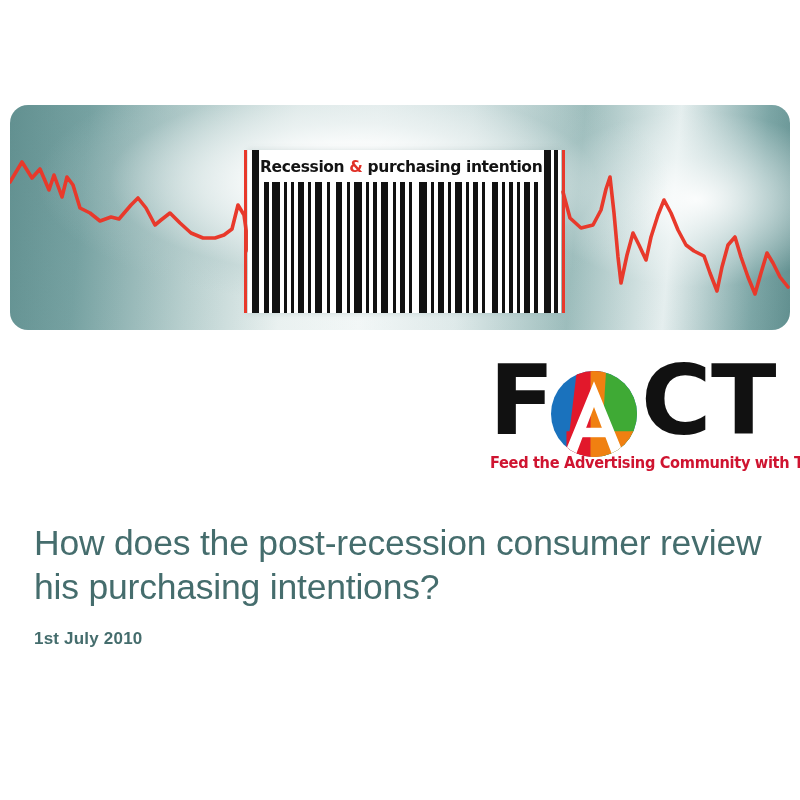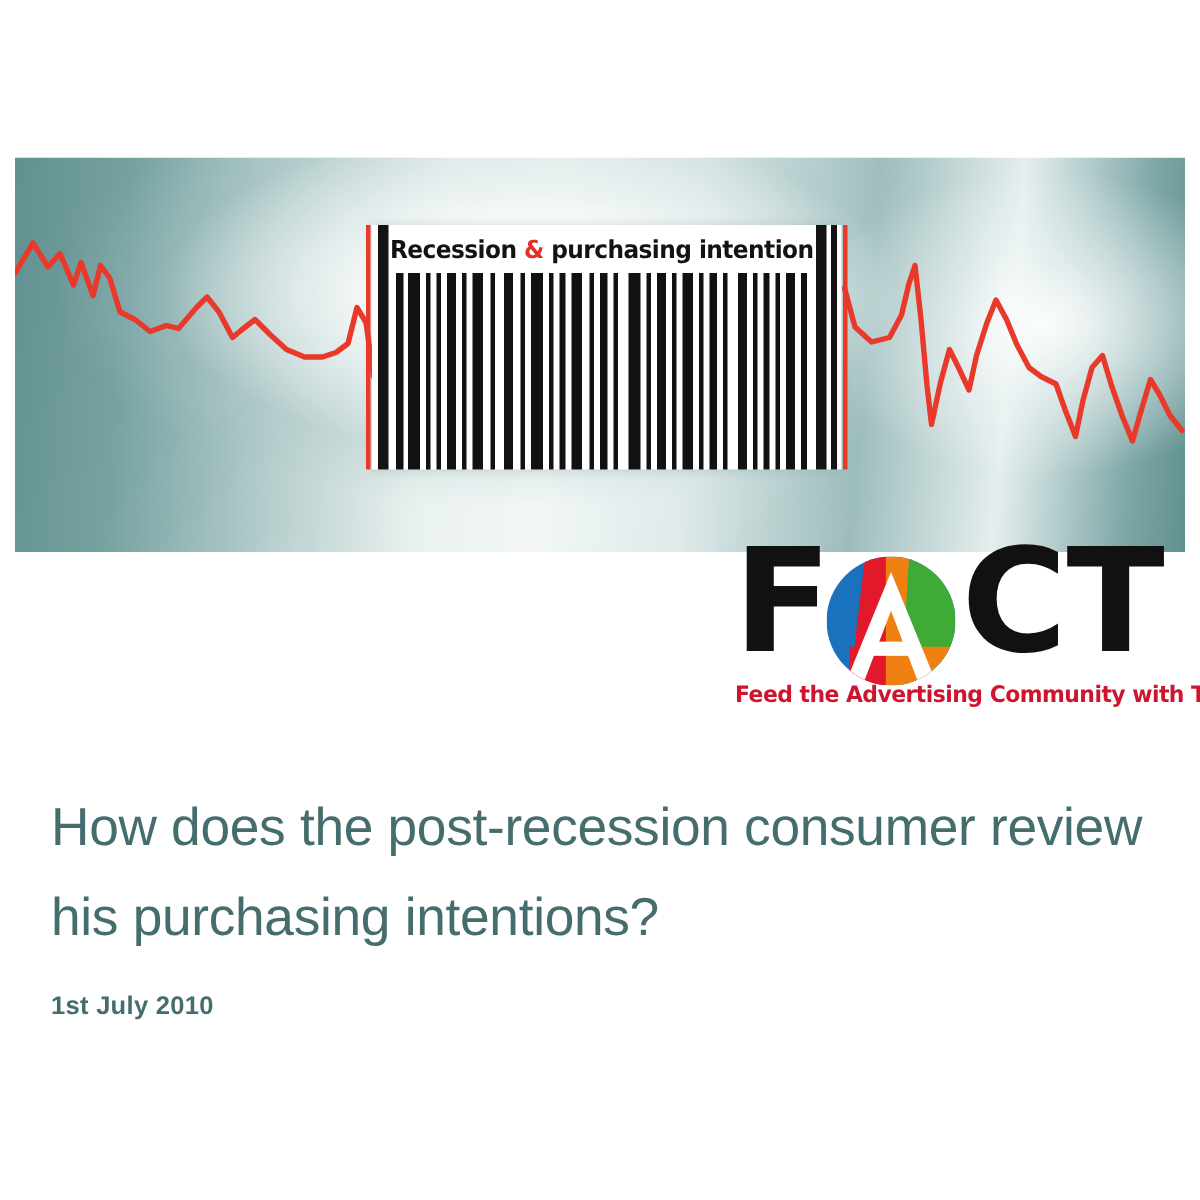--- a/index.html
+++ b/index.html
@@ -15,22 +15,23 @@
     font-family: "Liberation Sans", sans-serif;
     -webkit-font-smoothing: antialiased;
   }
 
   
   #banner {
     position: absolute;
     left: 10px;
     top: 105px;
     width: 780px;
-    height: 263px;
+    height: 225px;
     overflow: hidden;
+    border-radius: 18px;
   }
   #banner-bg {
     position: absolute;
     inset: 0;
     background:
       radial-gradient(ellipse 46% 62% at 44% 34%,
         rgba(255,255,255,1) 0%,
         rgba(255,255,255,0.96) 22%,
         rgba(234,241,241,0.80) 42%,
         rgba(176,201,201,0.30) 68%,
@@ -167,21 +168,21 @@
   
   #title-block {
     position: absolute;
     left: 34px;
     top: 521px;
     width: 730px;
   }
   #deck-title {
     font-family: "Liberation Sans", sans-serif;
     font-size: 35.5px;
-    line-height: 60px;
+    line-height: 44px;
     font-weight: normal;
     color: #456d6d;
     letter-spacing: -0.2px;
     margin: 0;
   }
   #deck-date {
     margin-top: 20px;
     font-family: "Liberation Sans", sans-serif;
     font-size: 17px;
     color: #456d6d;

